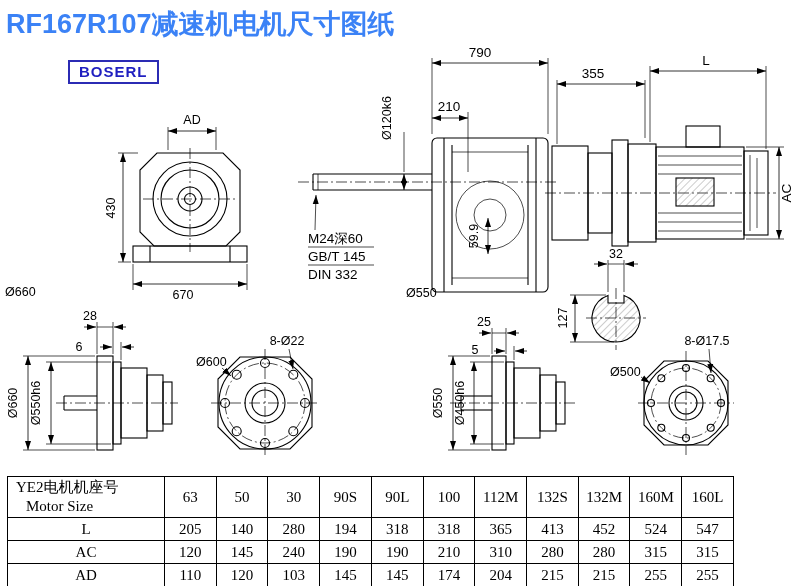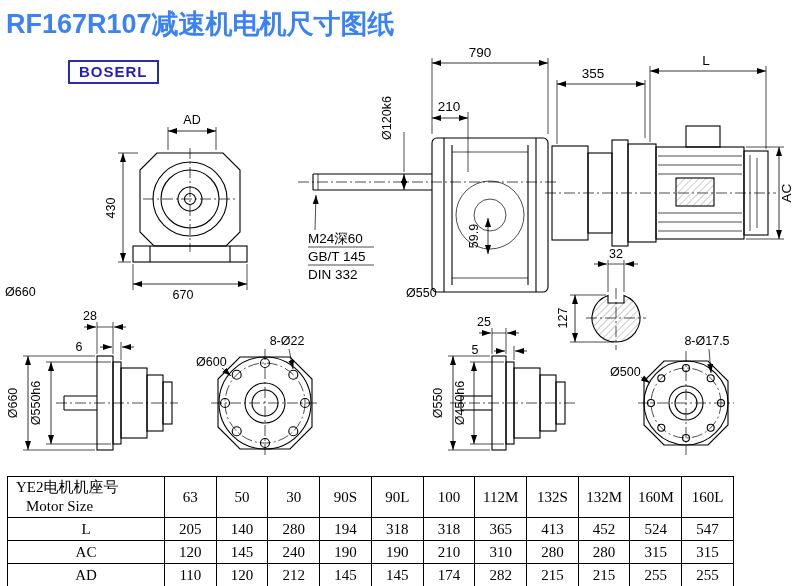--- a/index.html
+++ b/index.html
@@ -316,25 +316,25 @@
       <td>310</td>
       <td>280</td>
       <td>280</td>
       <td>315</td>
       <td>315</td>
     </tr>
     <tr class="drow">
       <td class="c0">AD</td>
       <td>110</td>
       <td>120</td>
-      <td>212</td>
+      <td>103</td>
       <td>145</td>
       <td>145</td>
       <td>174</td>
-      <td>282</td>
+      <td>204</td>
       <td>215</td>
       <td>215</td>
       <td>255</td>
       <td>255</td>
     </tr>
   </tbody>
     </table>
 
 </div>
 

